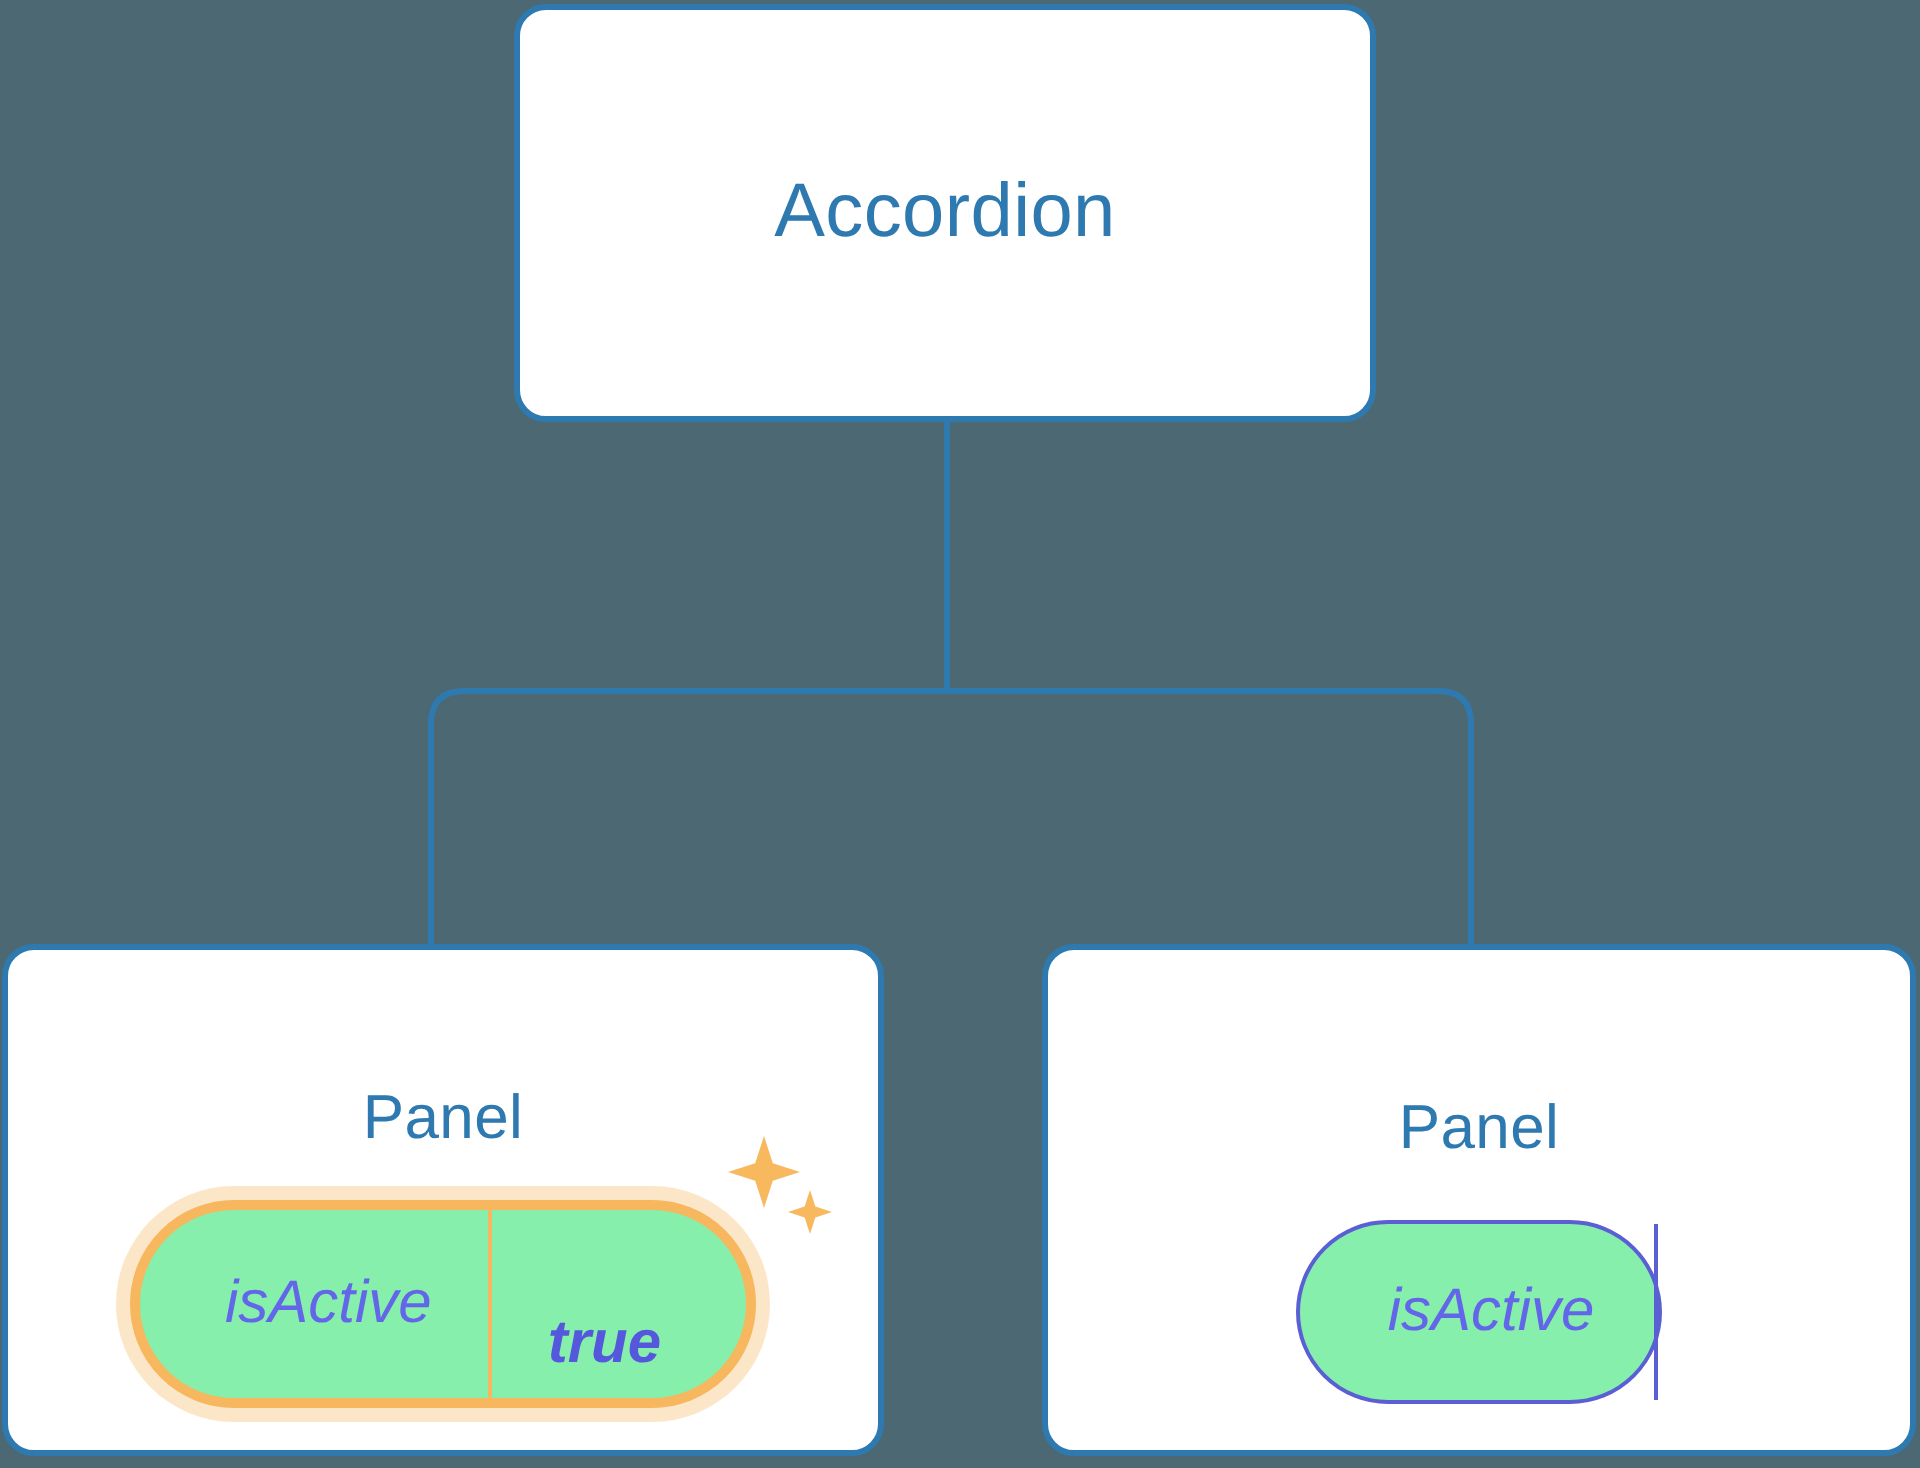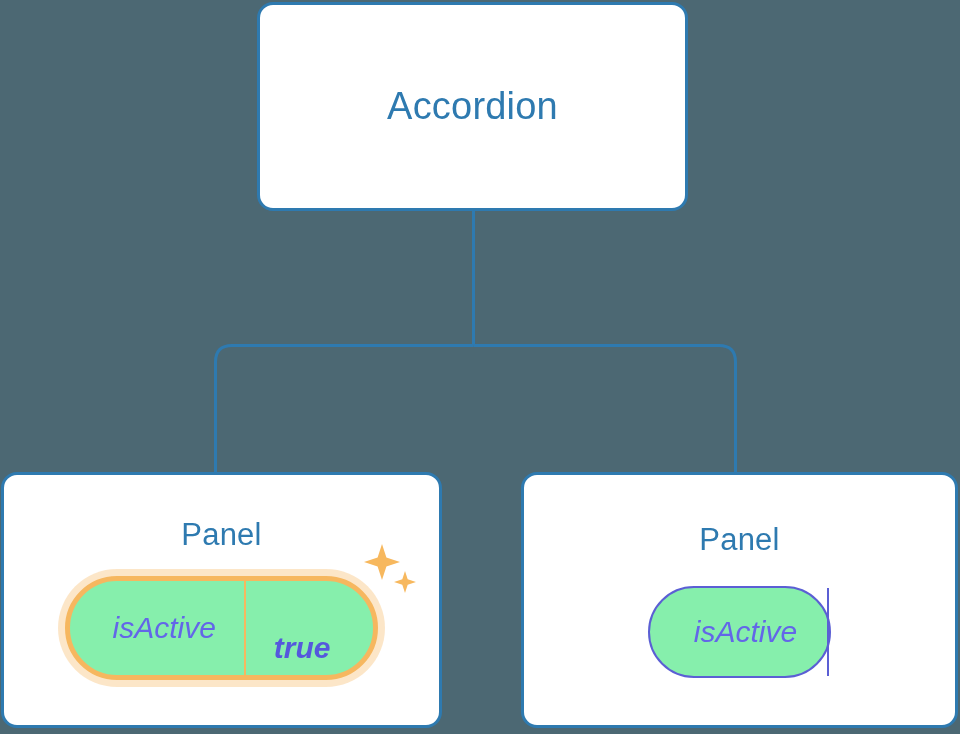--- a/index.html
+++ b/index.html
@@ -55,21 +55,21 @@
   .card-title-root {
     color: #2e7ab0;
     font-size: 38px;
     font-weight: 400;
     letter-spacing: 0.2px;
   }
 
   .card-panel {
     top: 472px;
     height: 256px;
-    padding-top: 20px;
+    padding-top: 44px;
     box-sizing: border-box;
     display: flex;
     flex-direction: column;
     align-items: center;
     overflow: visible;
   }
 
   .card-panel-left {
     left: 1px;
     width: 441px;

